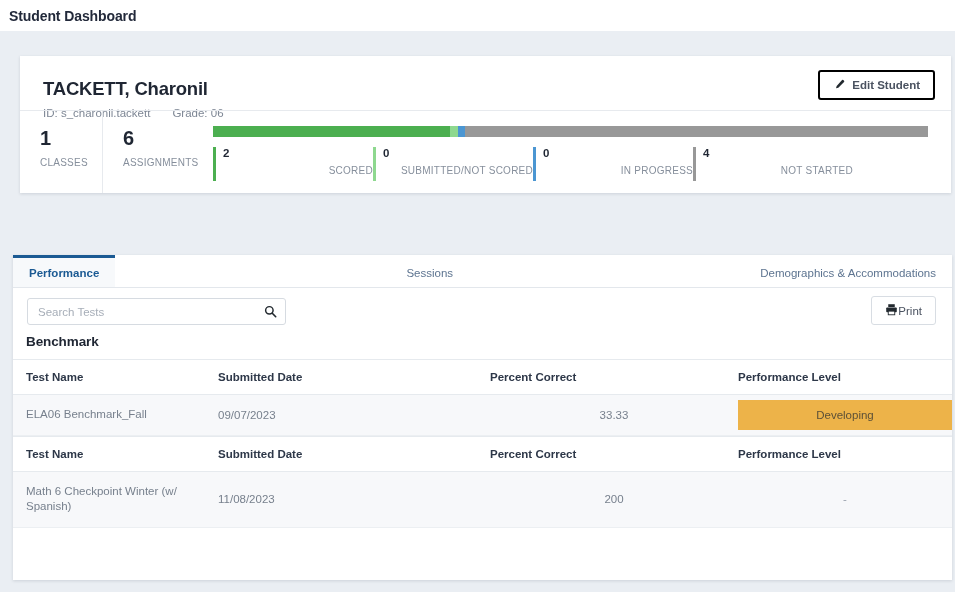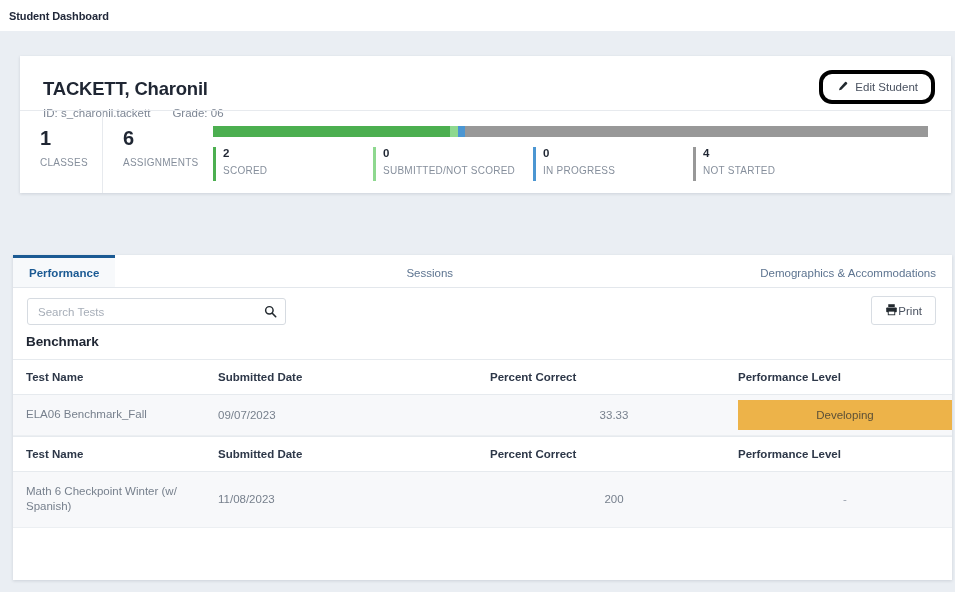--- a/index.html
+++ b/index.html
@@ -12,43 +12,43 @@
   .app { position: relative; width: 955px; height: 592px; background: #eaeef3; }
 
   
   .topbar {
     position: absolute; top: 0; left: 0; width: 955px; height: 31px;
     background: #ffffff;
     display: flex; align-items: center;
   }
   .topbar-title {
     margin-left: 9px;
-    font-size: 11px; font-weight: bold; color: #22293a;
+    font-size: 14px; font-weight: bold; color: #22293a;
     letter-spacing: -0.1px;
   }
 
   
   .student-card {
     position: absolute; left: 20px; top: 56px; width: 931px; height: 137px;
     background: #ffffff;
     box-shadow: 0 1px 3px rgba(30,40,60,.14);
   }
   .student-head { padding: 22px 23px 0 23px; position: relative; }
   .student-name {
     font-size: 18.5px; font-weight: bold; color: #1f2633; letter-spacing: -0.2px;
   }
   .student-meta {
     margin-top: 7px; font-size: 11.5px; color: #7d8694;
     display: flex; gap: 22px;
   }
   .edit-btn {
     position: absolute; right: 16px; top: 14px;
     display: flex; align-items: center; gap: 7px;
-    background: #fff; border: 4px solid #000000; border-radius: 13px;
-    padding: 7px 13px; font-size: 11.5px; color: #4a5260; cursor: pointer;
+    background: #fff; border: 2px solid #000000; border-radius: 3px;
+    padding: 7px 13px; font-size: 11.5px; color: #4a5260; cursor: pointer; font-weight: bold;
   }
   .edit-btn svg { display: block; }
 
   
   .stats {
     position: absolute; left: 0; bottom: 0; width: 931px; height: 83px;
     border-top: 1px solid #e7eaee;
     display: flex; align-items: stretch;
   }
   .stat-simple {
@@ -65,21 +65,21 @@
     display: flex; overflow: hidden;
   }
   .progress-bar span { display: block; height: 100%; }
 
   .legend { position: absolute; left: 0; top: 35px; width: 715px; display: flex; }
   .legend-item { position: relative; padding-left: 10px; }
   .legend-item .tick {
     position: absolute; left: 0; top: 1px; width: 3px; height: 34px;
   }
   .legend-num { font-size: 11.5px; font-weight: bold; color: #1f2633; line-height: 1.3; }
-  .legend-lbl { margin-top: 4px; font-size: 10px; color: #868f9c; letter-spacing: .25px; white-space: nowrap; }
+  .legend-lbl { margin-top: 4px; font-size: 10px; color: #868f9c; letter-spacing: .25px; white-space: nowrap; text-align: right; }
 
   
   .content-card {
     position: absolute; left: 13px; top: 255px; width: 939px; height: 325px;
     background: #ffffff; box-shadow: 0 1px 3px rgba(30,40,60,.14);
   }
   .tabs { display: flex; height: 33px; border-bottom: 1px solid #e3e7ec; justify-content: space-between; }
   .tab {
     padding: 0 16px; display: flex; align-items: center;
     font-size: 11.5px; color: #5d7490; cursor: pointer;

